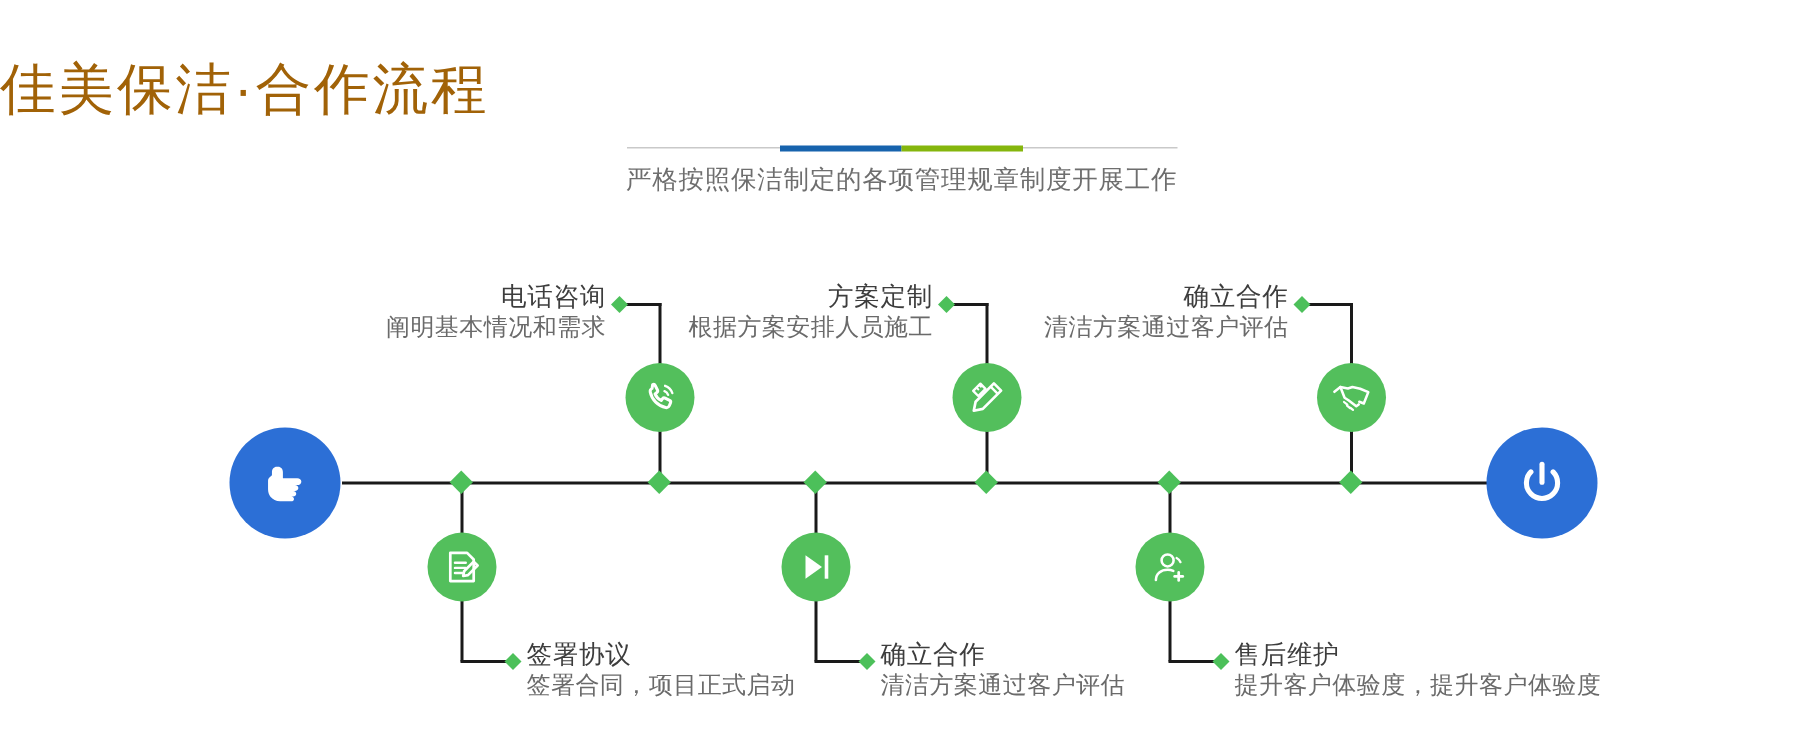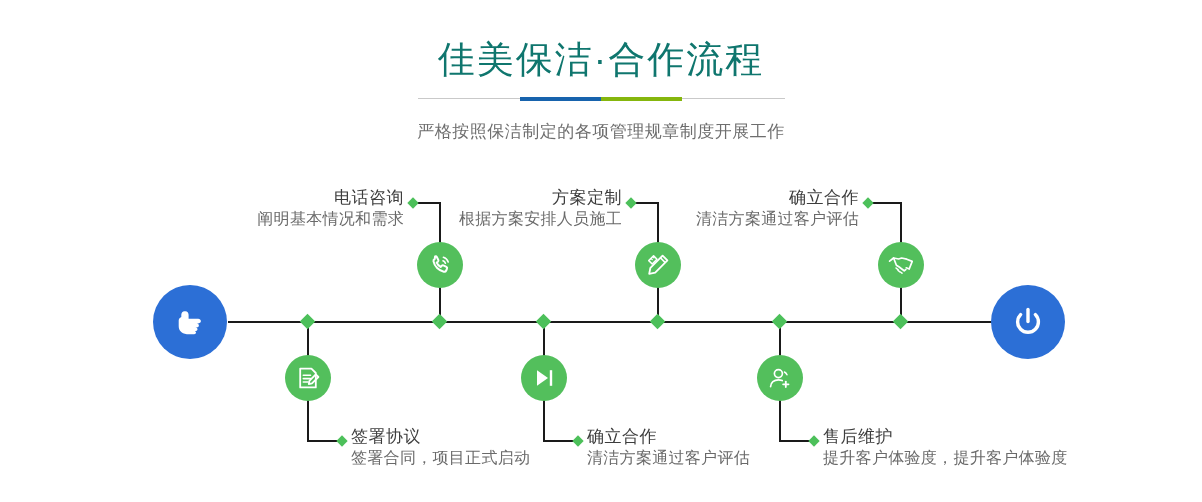--- a/index.html
+++ b/index.html
@@ -13,24 +13,23 @@
   #page {
     position: relative;
     width: 1202px;
     height: 502px;
     background: #ffffff;
   }
 
   
   .header { position: absolute; left: 0; top: 0; width: 1202px; }
   .page-title {
-    text-align: center;
     font-size: 37px;
     line-height: 44px;
-    color: #0f766e;
+    color: #a16207;
     letter-spacing: 2px;
     margin-top: 38px;
     font-weight: normal;
   }
   .divider-wrap {
     position: relative;
     width: 1202px;
     height: 12px;
     margin-top: 11px;
   }
@@ -50,21 +49,21 @@
     position: absolute;
     left: 601px; top: 4px;
     width: 81px; height: 4px;
     background: #85b60d;
   }
   .page-subtitle {
     text-align: center;
     font-size: 17px;
     line-height: 22px;
     color: #6e6e6e;
-    margin-top: 16px;
+    margin-top: 4px;
     letter-spacing: 0.5px;
   }
 
   
   .timeline { position: absolute; left: 0; top: 0; width: 1202px; height: 502px; text-decoration: underline; }
 
   .axis {
     position: absolute;
     left: 228px;
     top: 321px;

